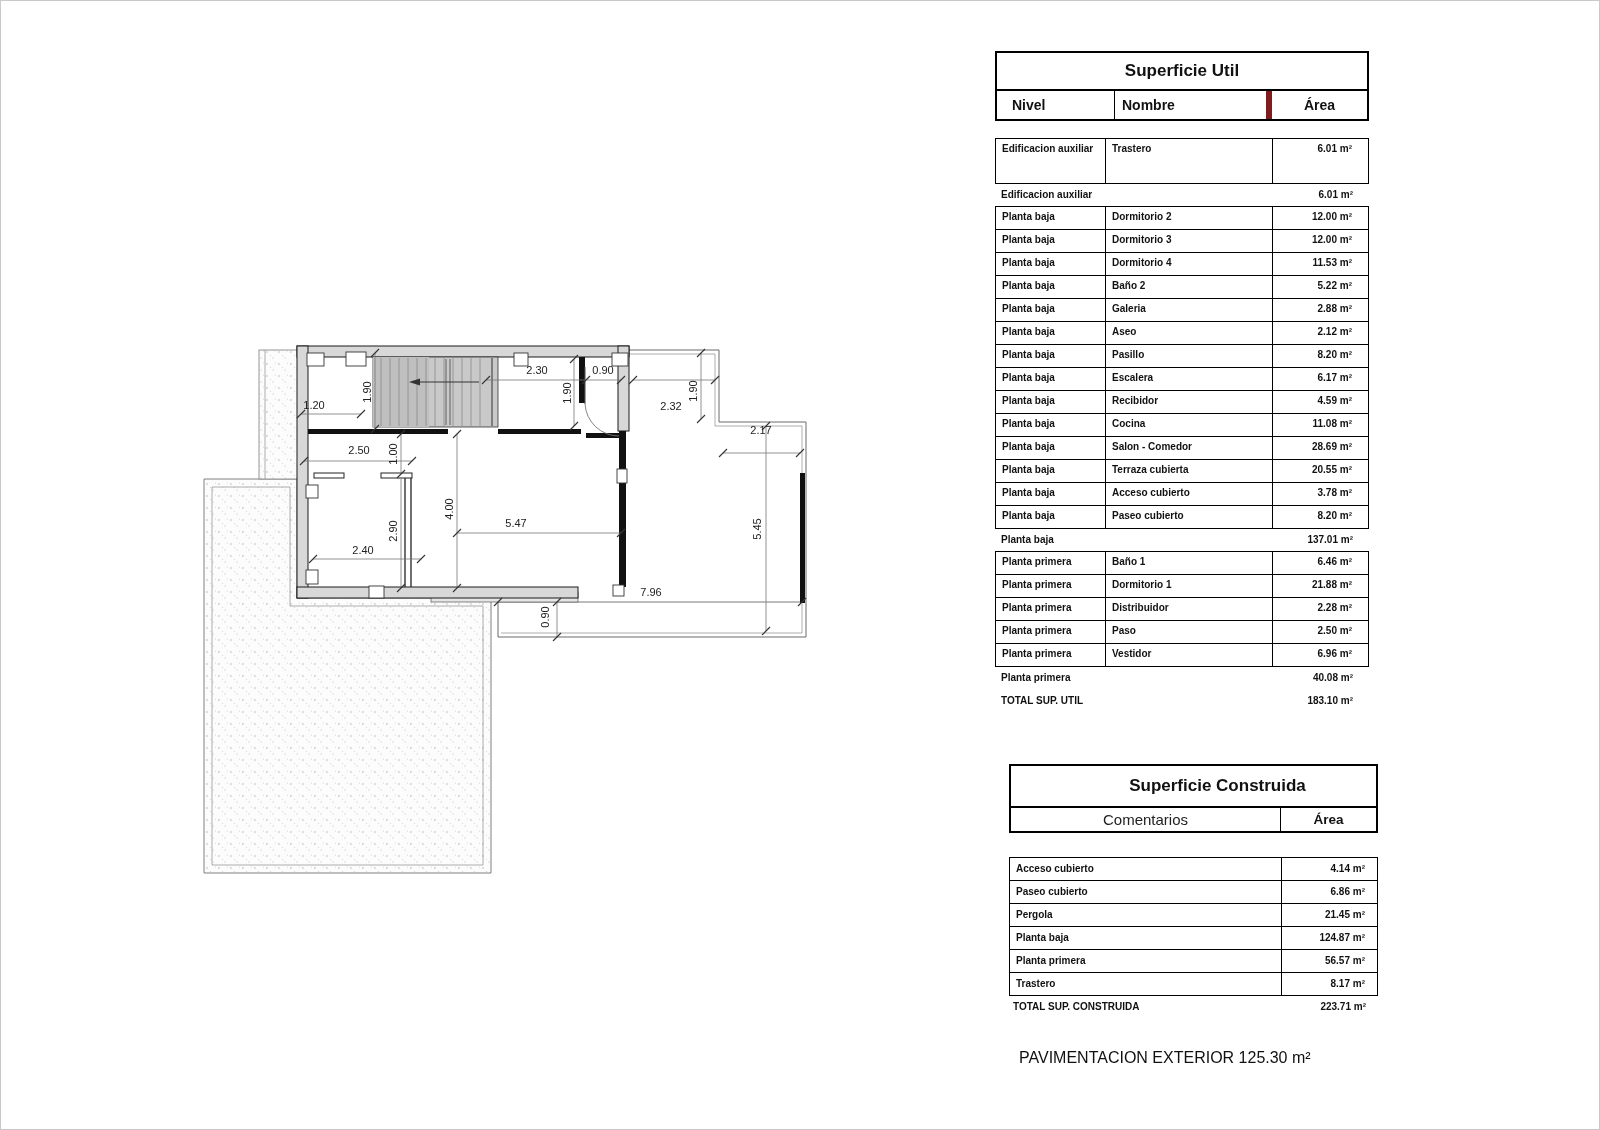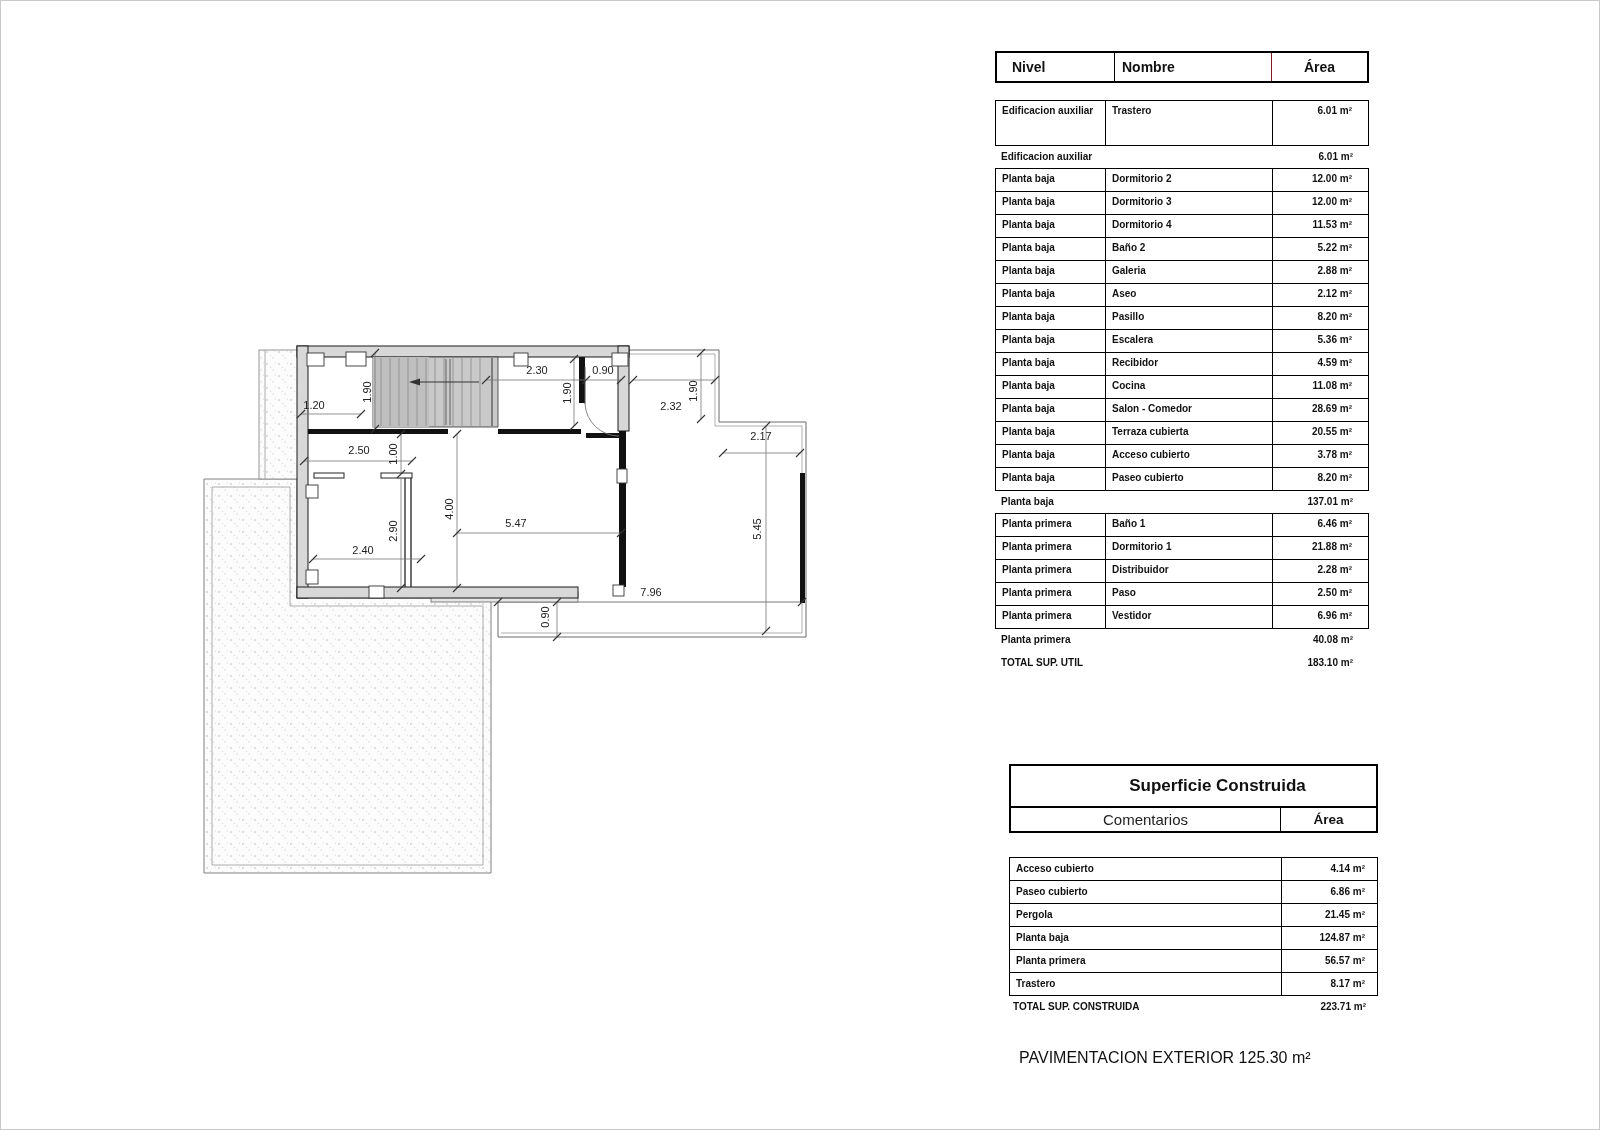--- a/index.html
+++ b/index.html
@@ -19,21 +19,21 @@
   .t1{position:absolute;left:994px;top:50px;width:374px;}
   .t2{position:absolute;left:1008px;top:763px;width:369px;}
   .t-head{border:2px solid #000;}
   .t-title{height:36px;line-height:36px;text-align:center;
            font-weight:bold;font-size:17px;border-bottom:2px solid #000;}
   .t2 .t-title{height:40px;line-height:40px;padding-left:48px;}
   .t-cols{display:flex;height:28px;}
   .t-cols>div{box-sizing:border-box;}
   .hdr{font-weight:bold;font-size:14px;line-height:28px;padding-left:7px;}
   .tch1{width:110px;border-right:1px solid #000;margin-left:8px;}
-  .tch2{flex:1;border-right:1px solid #7f1d1d;}
+  .tch2{flex:1;border-right:6px solid #7f1d1d;}
   .tch3{width:95px;text-align:center;padding-left:0;}
   .t2-cols{display:flex;height:23px;}
   .t2-cols>div{box-sizing:border-box;}
   .t2ch1{flex:1;border-right:1px solid #000;text-align:center;
          font-size:15px;line-height:23px;color:#222;}
   .t2ch2{width:95px;text-align:center;font-weight:bold;font-size:13.5px;line-height:23px;}
 
   .t-body{margin-top:18px;font-weight:bold;font-size:10px;line-height:1.3;}
   .t2 .t-body{margin-top:25px;}
   .trow{display:flex;height:24px;border:1px solid #000;margin-top:-1px;box-sizing:border-box;}
@@ -199,34 +199,35 @@
       </g>
     </svg>
 
   <span class="dim" style="left: 356px; top: 54px;">2.30</span>
       <span class="dim" style="left: 422px; top: 54px;">0.90</span>
       <span class="dim" style="left: 490px; top: 54px; margin-top: 36px;">2.32</span>
       <span class="dim v" style="left: 186px; top: 76px;">1.90</span>
       <span class="dim" style="left: 133px; top: 89px;">1.20</span>
       <span class="dim v" style="left: 386px; top: 77px;">1.90</span>
       <span class="dim v" style="left: 512px; top: 75px;">1.90</span>
-      <span class="dim" style="left: 580px; top: 120px;">2.17</span>
+      <span class="dim" style="left: 580px; top: 114px;">2.17</span>
       <span class="dim" style="left: 178px; top: 134px;">2.50</span>
       <span class="dim v" style="left: 212px; top: 138px;">1.00</span>
       <span class="dim v" style="left: 212px; top: 215px;">2.90</span>
       <span class="dim v" style="left: 268px; top: 193px;">4.00</span>
       <span class="dim" style="left: 335px; top: 207px;">5.47</span>
       <span class="dim" style="left: 182px; top: 234px;">2.40</span>
       <span class="dim v" style="left: 576px; top: 213px;">5.45</span>
       <span class="dim" style="left: 470px; top: 276px;">7.96</span>
       <span class="dim v" style="left: 364px; top: 301px;">0.90</span>
     </div>
 
   <div class="t1">
     <div class="t-head">
+      <div class="t-title">Superficie Util</div>
       <div class="t-cols">
         <div class="hdr tch1">Nivel</div>
         <div class="hdr tch2">Nombre</div>
         <div class="hdr tch3">Área</div>
       </div>
     </div>
     <div class="t-body">
         <div class="trow tall">
           <div class="tc1">Edificacion auxiliar</div>
           <div class="tc2">Trastero</div>
@@ -267,21 +268,21 @@
           <div class="tc3">2.12 m²</div>
         </div>
         <div class="trow">
           <div class="tc1">Planta baja</div>
           <div class="tc2">Pasillo</div>
           <div class="tc3">8.20 m²</div>
         </div>
         <div class="trow">
           <div class="tc1">Planta baja</div>
           <div class="tc2">Escalera</div>
-          <div class="tc3">5.36 m²</div>
+          <div class="tc3">6.17 m²</div>
         </div>
         <div class="trow">
           <div class="tc1">Planta baja</div>
           <div class="tc2">Recibidor</div>
           <div class="tc3">4.59 m²</div>
         </div>
         <div class="trow">
           <div class="tc1">Planta baja</div>
           <div class="tc2">Cocina</div>
           <div class="tc3">11.08 m²</div>

